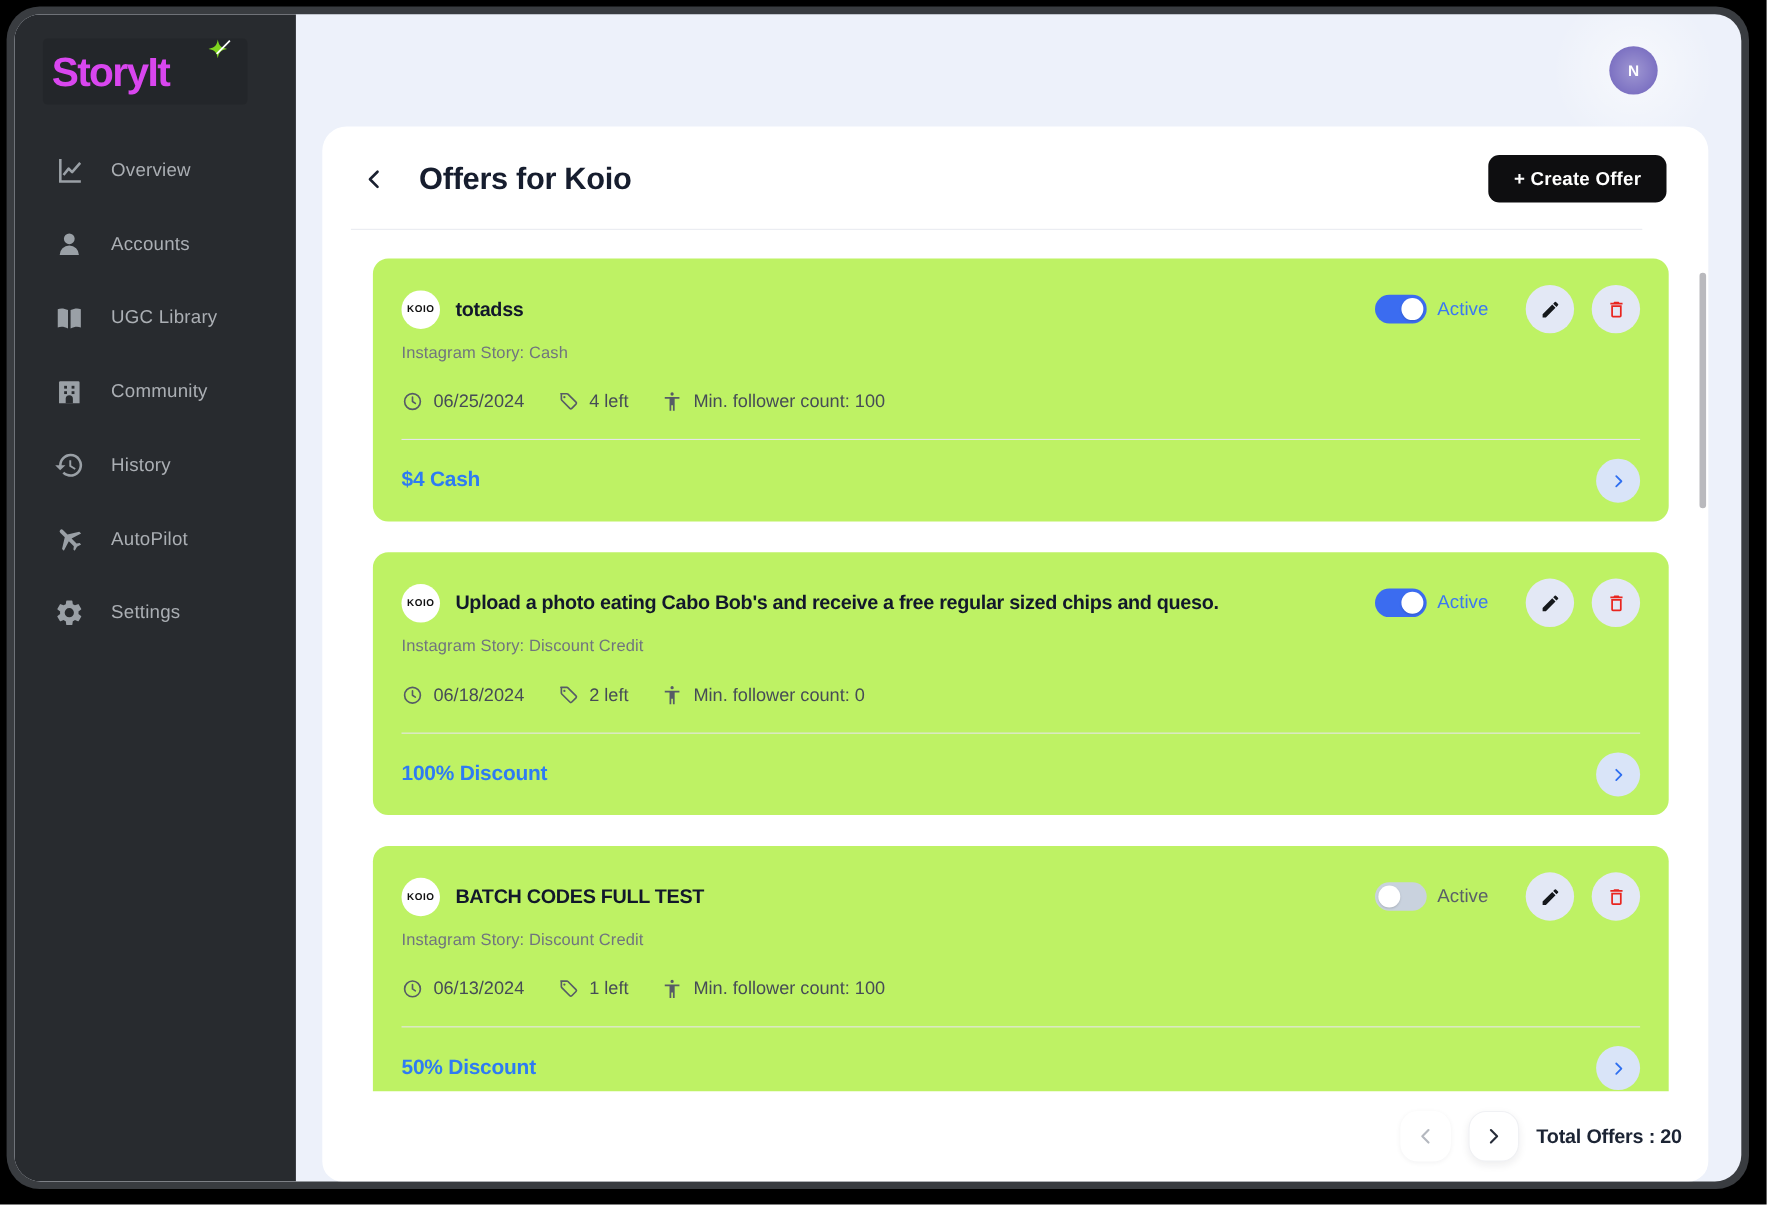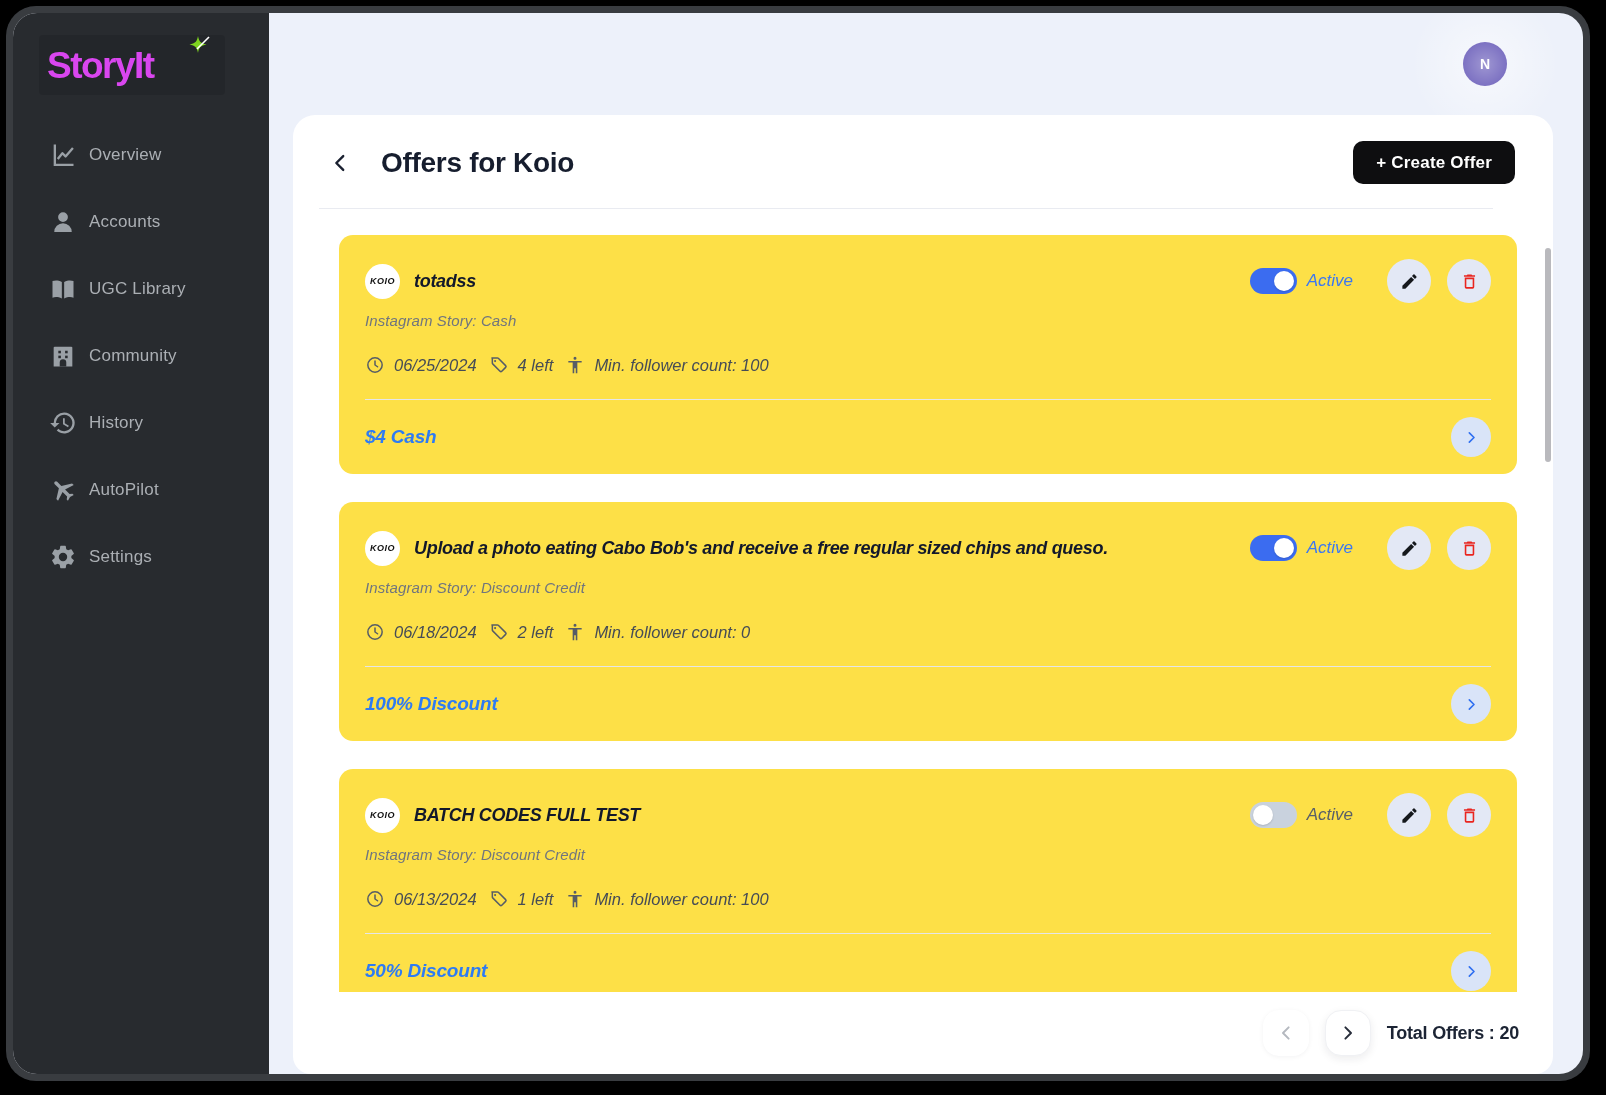--- a/index.html
+++ b/index.html
@@ -27,21 +27,21 @@
   }
   .logo-wrap {
     margin:22px 0 26px 26px; width:186px; padding:10px 8px 8px 8px;
     background:rgba(0,0,0,.10); border-radius:4px; position:relative;
   }
   .logo-text {
     color:#d946ef; font-size:37px; font-weight:800; letter-spacing:-1.5px;
   }
   .logo-star { position:absolute; top:-2px; right:12px; width:30px; height:30px; }
   .nav-item {
-    display:flex; align-items:center; gap:12px;
+    display:flex; align-items:center; gap:24px;
     padding:0 0 0 36px; height:67px; cursor:pointer;
   }
   .nav-item .nav-ic { width:28px; height:28px; color:#9aa0a6; flex:0 0 28px; }
   .nav-item .nav-label { color:#abafb4; font-size:17px; letter-spacing:.2px; }
   
   .main { flex:1; position:relative; height:100%; }
   .avatar {
     position:absolute; top:29px; right:76px; width:44px; height:44px;
     border-radius:50%; background:#2a189c; color:#fff;
     display:flex; align-items:center; justify-content:center;
@@ -78,23 +78,22 @@
   .header-divider { border-top:1px solid #e9ebf1; margin:0 60px 0 26px; }
   
   .cards {
     flex:1; overflow:hidden; padding:26px 36px 0 46px; position:relative;
   }
   .scroll-thumb {
     position:absolute; right:2px; top:133px; width:6px; height:214px;
     background:#b9b9bd; border-radius:3px; cursor:grab; z-index:3;
   }
   .card {
-    background:#fde047; border-radius:14px; padding:24px 26px 0 26px;
+    background:#bef264; border-radius:14px; padding:24px 26px 0 26px;
     margin-bottom:28px;
-    font-style:italic;
   }
   .card-top { display:flex; align-items:center; }
   .badge {
     width:35px; height:35px; border-radius:50%; background:#fff; flex:0 0 35px;
     display:flex; align-items:center; justify-content:center;
     font-size:9px; font-weight:800; letter-spacing:.5px; color:#111;
   }
   .card-title {
     font-size:18px; font-weight:800; color:#12182b; letter-spacing:-.3px;
     margin-left:14px; white-space:nowrap; flex:1; min-width:0;
@@ -117,38 +116,38 @@
   .toggle-label.off { color:#595f68; }
   .icon-btn {
     width:44px; height:44px; border-radius:50%; border:none; background:#e3e8f5;
     display:flex; align-items:center; justify-content:center; cursor:pointer;
     margin-left:16px;
   }
   .icon-btn svg { width:19px; height:19px; }
   .pencil { color:#15181c; }
   .trash  { color:#e9251f; }
   .card-sub { margin:9px 0 0 0; font-size:15px; color:#70757e; letter-spacing:.1px; }
-  .card-meta { display:flex; align-items:center; gap:12px; margin-top:26px; }
+  .card-meta { display:flex; align-items:center; gap:30px; margin-top:26px; }
   .meta-item { display:flex; align-items:center; gap:9px; color:#464c56; font-size:16.5px; }
   .meta-item svg { width:20px; height:20px; color:#565c66; }
   .card-divider { height:1px; background:#e5e6e9; margin-top:24px; }
   .card-footer {
     height:74px; display:flex; align-items:center; justify-content:space-between;
   }
   .reward { color:#2e7bf3; font-size:19px; font-weight:700; letter-spacing:-.2px; }
   .chev-btn {
     width:40px; height:40px; border-radius:50%; border:none; background:#d9e4f8;
     color:#2f6ff0; display:flex; align-items:center; justify-content:center;
     cursor:pointer;
   }
   .chev-btn svg { width:15px; height:15px; }
   
   .pagination {
     height:82px; display:flex; align-items:center; justify-content:flex-end;
-    gap:16px; padding-right:34px; flex:0 0 82px;
+    gap:16px; padding-right:24px; flex:0 0 82px;
   }
   .page-btn {
     width:46px; height:46px; border-radius:16px; background:#fff; border:none;
     display:flex; align-items:center; justify-content:center; cursor:pointer;
   }
   .page-btn svg { width:18px; height:18px; }
   .page-btn.prev { color:#b4b8bf; box-shadow:0 1px 5px rgba(20,25,43,.05); }
   .page-btn.next {
     color:#272d3a; border:1px solid #f0f1f4;
     box-shadow:0 3px 8px rgba(20,25,43,.08);

